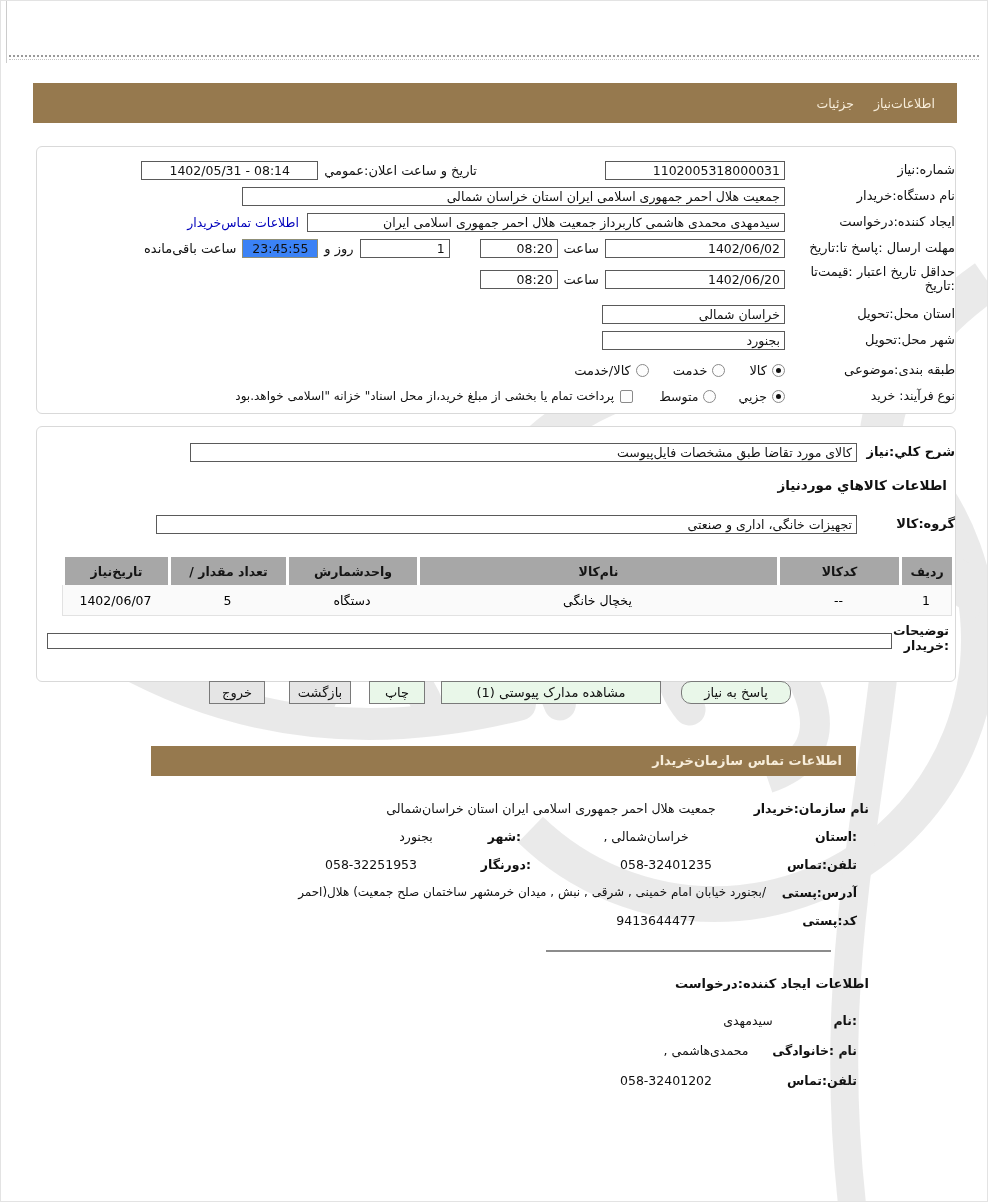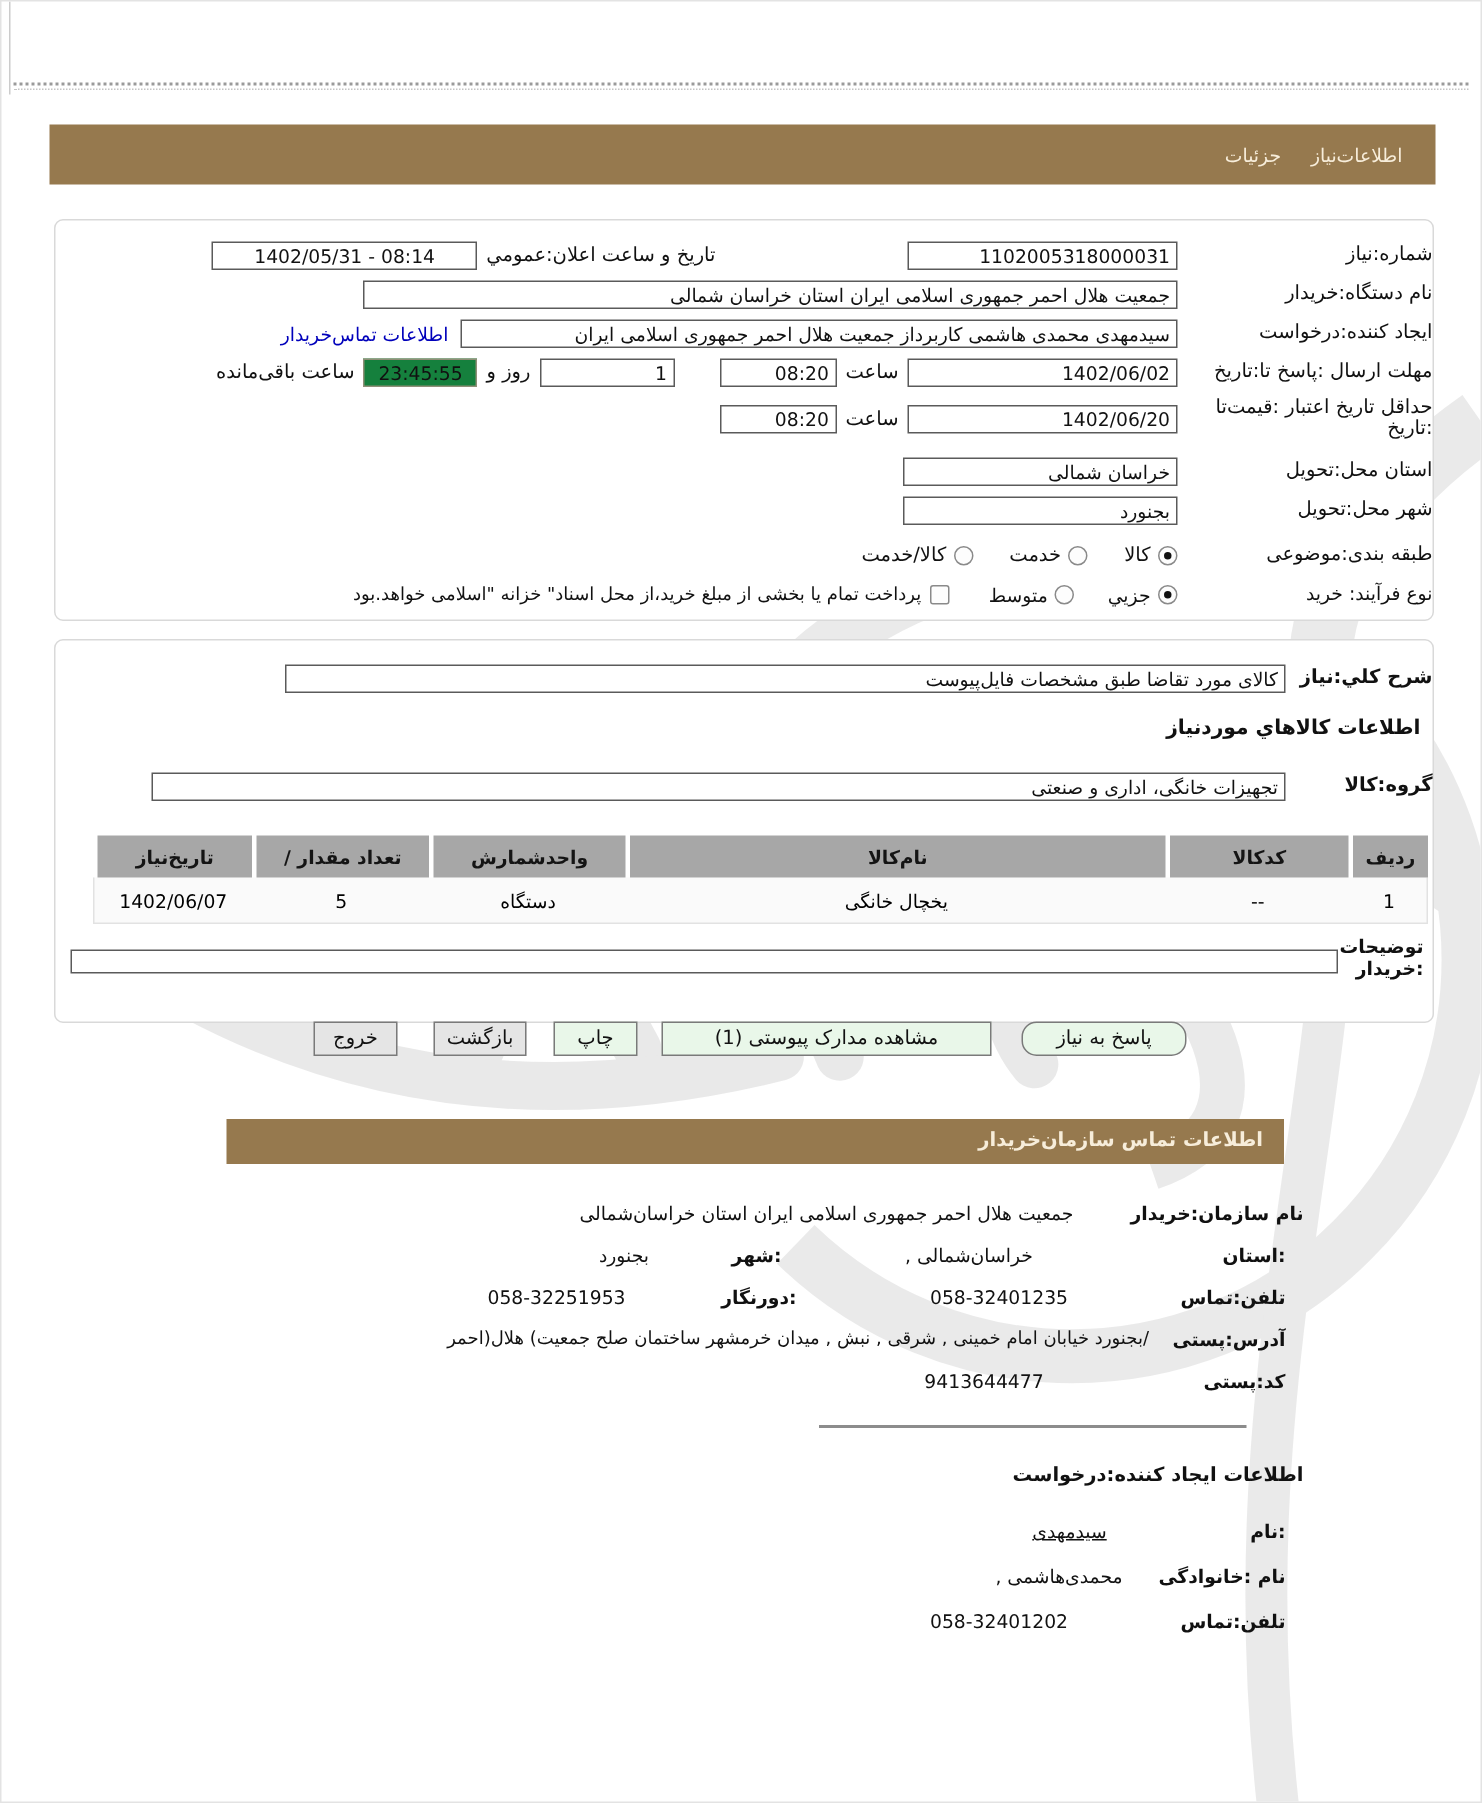--- a/index.html
+++ b/index.html
@@ -21,21 +21,21 @@
   .panel { position:absolute; background:#fff; border:1px solid #d9d9d9; border-radius:6px; }
   #panel1 { left:35px; top:145px; width:920px; height:268px; }
   #panel2 { left:35px; top:425px; width:920px; height:256px; }
 
   .row { position:absolute; right:0; left:0; display:flex; align-items:center; height:26px; font-size:13px; color:#111; }
   .lbl { width:170px; text-align:right; padding-left:8px; line-height:14px; }
   .lbl.b { font-weight:bold; }
   .box { border:1px solid #5a5a5a; background:#fff; height:19px; display:flex; align-items:center;
          padding:0 4px; font-size:12.5px; overflow:hidden; white-space:nowrap; }
   .num { direction:ltr; justify-content:flex-end; }
-  .beige { background:#15803d; border:1px solid #8f8f77; justify-content:center; }
+  .beige { background:#3b82f6; border:1px solid #8f8f77; justify-content:center; }
   .mini { margin:0 6px; }
 
   .radio { width:13px; height:13px; border:1px solid #8a8a8a; border-radius:50%; background:#fdfdfd;
            margin-left:5px; position:relative; flex:0 0 auto; }
   .radio.sel::after { content:""; position:absolute; left:3px; top:3px; width:5px; height:5px;
                       border-radius:50%; background:#111; }
   .chk { width:13px; height:13px; border:1px solid #8a8a8a; border-radius:2px; background:#fdfdfd;
          margin-left:6px; flex:0 0 auto; }
 
   .link { color:#0000BB; font-size:12.5px; margin-right:8px; cursor:pointer; }
@@ -186,21 +186,21 @@
 
       <div class="row" style="top:12px;">
         <span class="lbl b" style="width:98px;">شرح کلي:نیاز</span>
         <span class="box" style="width:667px;">کالای مورد تقاضا طبق مشخصات فایل‌پیوست</span>
       </div>
 
       <div class="h2" style="top:50px; right:8px;">اطلاعات کالاهاي موردنیاز</div>
 
       <div class="row" style="top:84px;">
         <span class="lbl b" style="width:98px;">گروه:کالا</span>
-        <span class="box" style="width:756px;padding-left:16px;">تجهیزات خانگی، اداری و صنعتی</span>
+        <span class="box" style="width:701px;padding-left:16px;">تجهیزات خانگی، اداری و صنعتی</span>
       </div>
 
       <div class="tbl">
         <div class="thead">
           <span class="c w1">ردیف</span>
           <span class="c w2">کدکالا</span>
           <span class="c w3">نام‌کالا</span>
           <span class="c w4">واحدشمارش</span>
           <span class="c w5">تعداد مقدار /</span>
           <span class="c w6">تاریخ‌نیاز</span>
@@ -253,21 +253,21 @@
     <span class="abs ctr" style="top:884px; left:375px; width:390px; font-size:12px;">/بجنورد خیابان امام خمینی , شرقی , نبش ,  میدان خرمشهر ساختمان صلح جمعیت) هلال(احمر</span>
 
     <span class="abs bold" style="top:912px; right:130px;">کد:پستی</span>
     <span class="abs ctr ltr" style="top:912px; left:590px; width:130px;">9413644477</span>
 
     <div class="divider"></div>
 
     <span class="abs bold" style="top:975px; right:118px; font-size:13px;">اطلاعات ایجاد کننده:درخواست</span>
 
     <span class="abs bold" style="top:1012px; right:130px;">:نام</span>
-    <span class="abs ctr" style="top:1012px; left:662px; width:100px;text-decoration:underline;">سیدمهدی</span>
+    <span class="abs ctr" style="top:1012px; left:697px; width:100px;">سیدمهدی</span>
 
     <span class="abs bold" style="top:1042px; right:130px;">نام :خانوادگی</span>
     <span class="abs ctr" style="top:1042px; left:630px; width:150px;">محمدی‌هاشمی ,</span>
 
     <span class="abs bold" style="top:1072px; right:130px;">تلفن:تماس</span>
     <span class="abs ctr ltr" style="top:1072px; left:600px; width:130px;">058-32401202</span>
 
   </div>
 </div>
 

